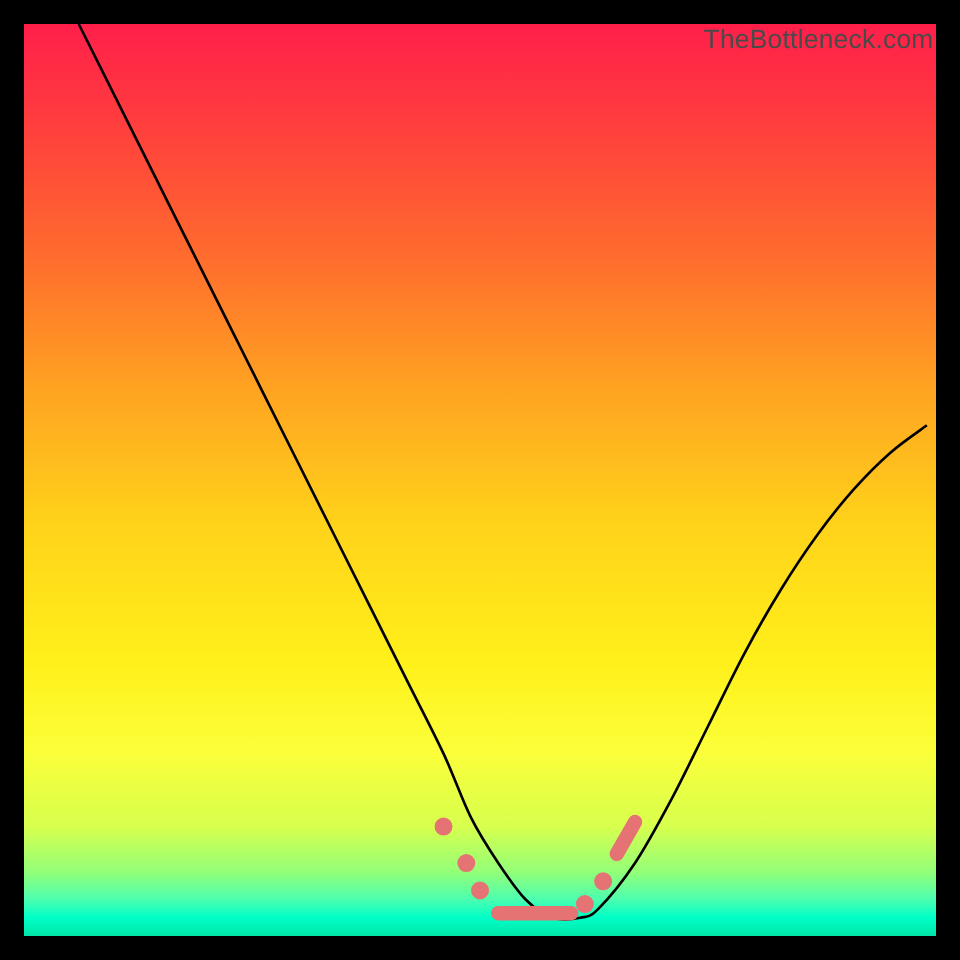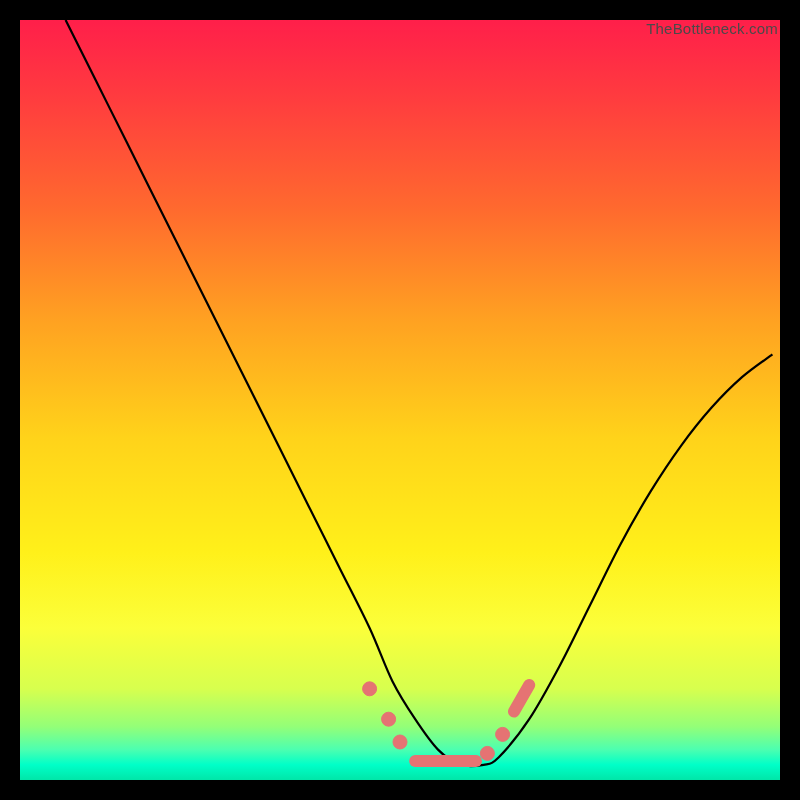--- a/index.html
+++ b/index.html
@@ -36,21 +36,21 @@
       #00ffc8 98%,
       #00e6a8 100%
     );
   }
 
   .watermark {
     position: absolute;
     top: 20px;
     right: 22px;
     color: #4a4a4a;
-    font-size: 15px;
+    font-size: 22px;
     font-weight: 400;
     letter-spacing: 0.2px;
     pointer-events: none;
   }
 
   svg.curve {
     position: absolute;
     top: 20px;
     left: 20px;
     width: 760px;

